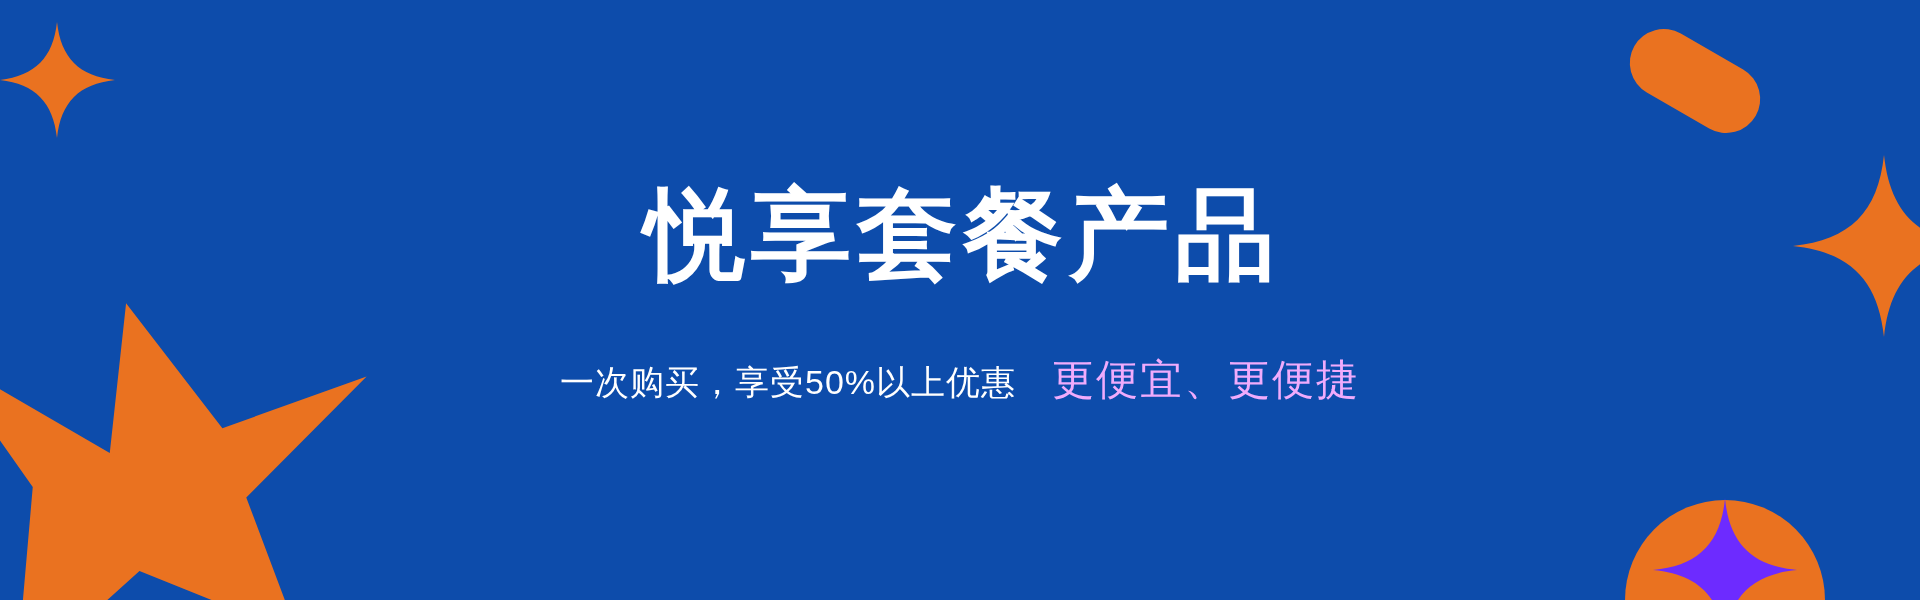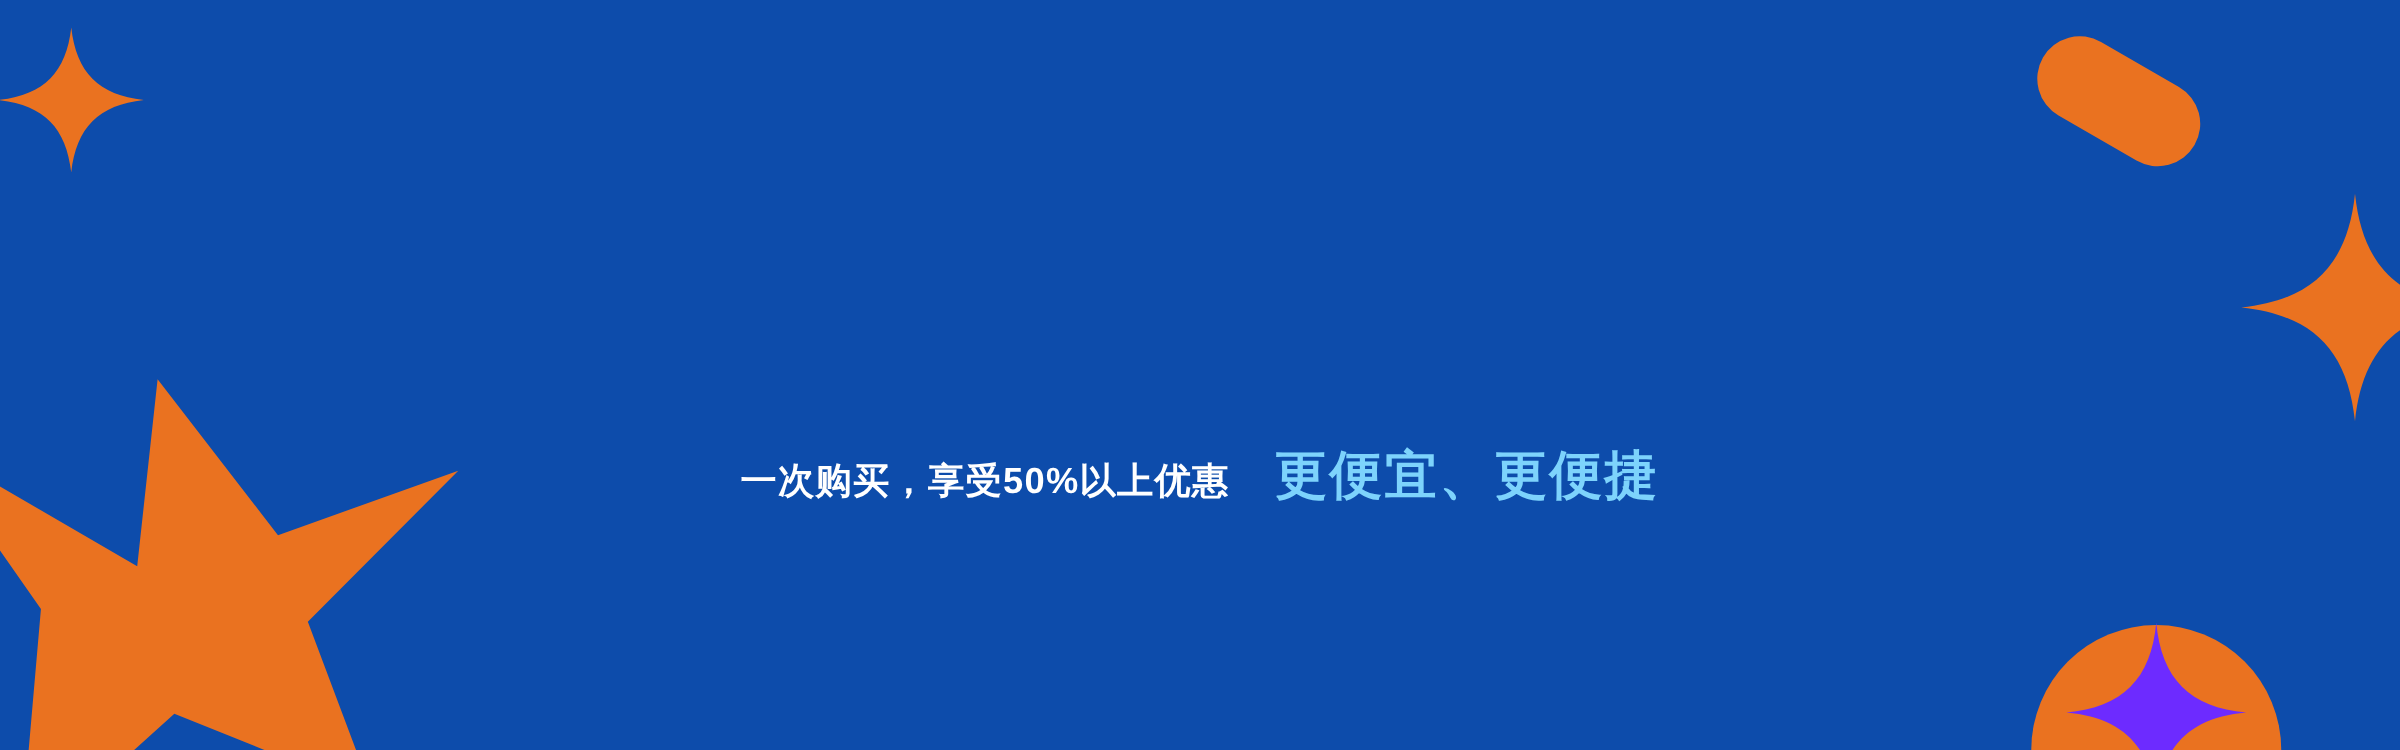--- a/index.html
+++ b/index.html
@@ -67,32 +67,32 @@
     position: absolute;
     left: 0;
     right: 0;
     top: 355px;
     text-align: center;
     white-space: nowrap;
     line-height: 1.2;
   }
   .subline .plain {
     color: #ffffff;
-    font-size: 29px;
-    font-weight: 700;
+    font-size: 34px;
+    font-weight: 400;
     letter-spacing: 1px;
   }
   .subline .gap {
     display: inline-block;
     width: 36px;
   }
   .subline .highlight {
-    color: #7dd3fc;
+    color: #f0abfc;
     font-size: 42px;
-    font-weight: 700;
+    font-weight: 400;
     letter-spacing: 2px;
   }
 </style>
 </head>
 <body>
 
 <div class="banner">
 
   <svg class="decor-layer" viewBox="0 0 1920 600" width="1920" height="600" xmlns="http://www.w3.org/2000/svg" aria-hidden="true">
 
@@ -107,19 +107,20 @@
     <path fill="#ea7220" d="M-40 330 L34 475 L-10 666 L128 573 L276 658 L244 515 L380 412 L230 443 L152 306 L115 452 Z" transform="rotate(-8 120 490)"></path>
 
     <circle cx="1725" cy="600" r="100" fill="#ea7220"></circle>
 
     <path fill="#6d2bff" d="M1725 498 C1729 543 1752 566 1797 570 C1752 574 1729 597 1725 642 C1721 597 1698 574 1653 570 C1698 566 1721 543 1725 498 Z"></path>
   </svg>
 
   <div class="content">
 
 
+    <div class="headline">悦享套餐产品</div>
 
     <div class="subline">
       <span class="plain">一次购买，享受50%以上优惠</span><span class="gap"></span><span class="highlight">更便宜、更便捷</span>
     </div>
 
   </div>
 </div>
 
 </body></html>

